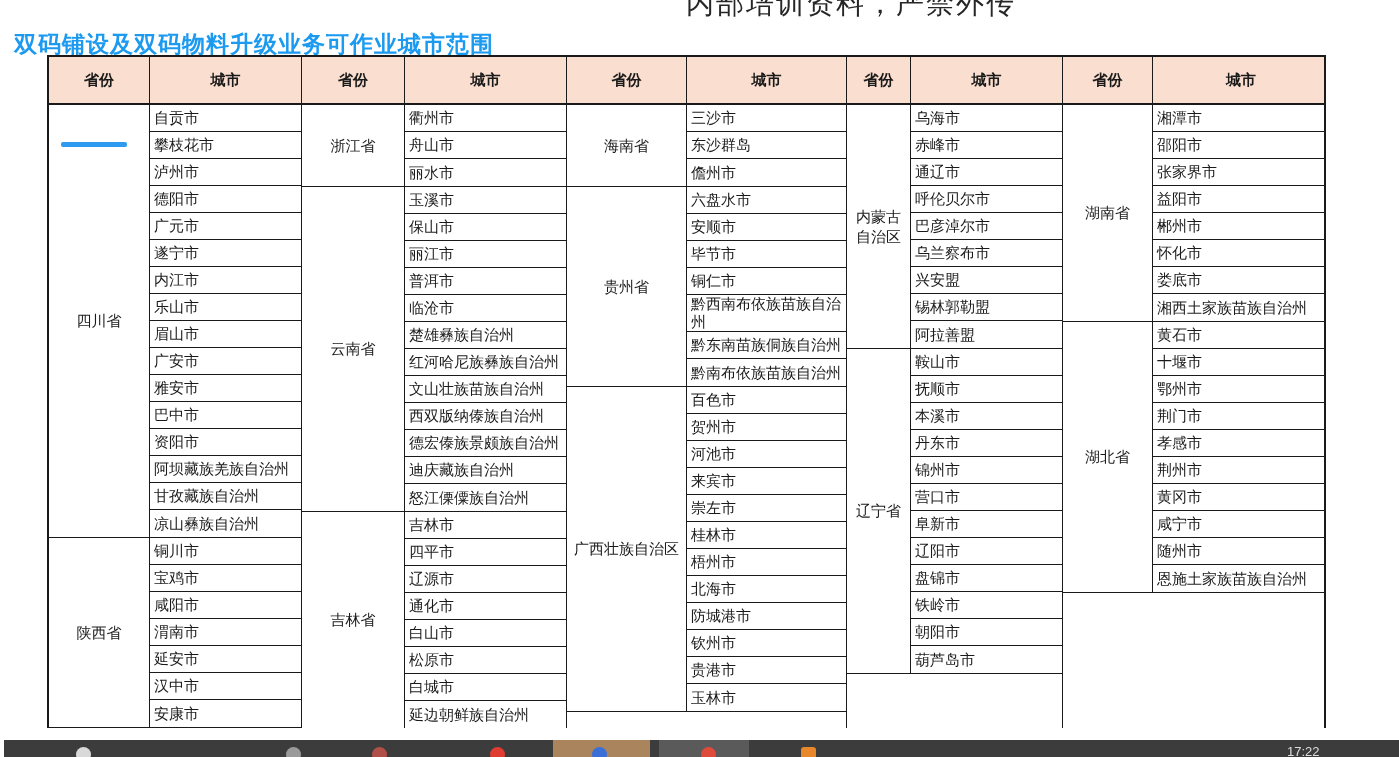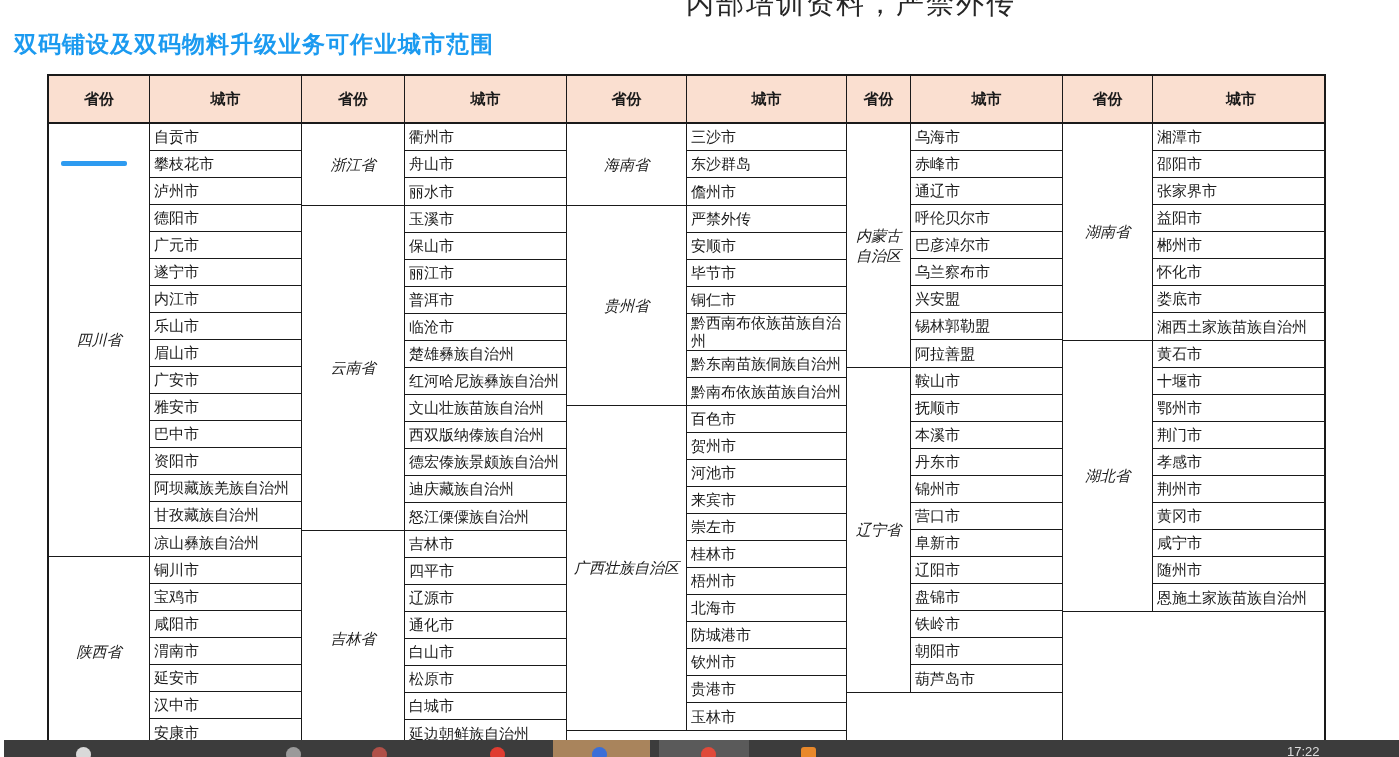--- a/index.html
+++ b/index.html
@@ -16,38 +16,38 @@
   }
   .page-title{
     position:absolute;left:14px;top:6px;font-size:23px;font-weight:bold;
     color:var(--c-title);letter-spacing:1px;white-space:nowrap;margin-top:23px;
   }
   .watermark{
     position:absolute;left:686px;top:-15px;font-size:28px;font-weight:500;
     color:#262626;letter-spacing:2px;white-space:nowrap;
   }
   .city-table{
-    position:absolute;left:47px;top:74px;width:1279px;height:673px;
+    position:absolute;left:47px;top:55px;width:1279px;height:673px;
     display:flex;background:#fff;box-sizing:border-box;
     border:2px solid var(--c-border);border-bottom:none;overflow:hidden;
   }
   .pair{display:flex;flex-direction:column;box-sizing:border-box;flex-shrink:0;}
   .pair:not(:last-child){border-right:1px solid var(--c-border);}
   .pair-header{
     display:flex;height:48px;min-height:48px;background:var(--c-header-bg);
     border-bottom:2px solid var(--c-border);font-weight:bold;font-size:15px;box-sizing:border-box;
   }
   .ph{display:flex;align-items:center;justify-content:center;box-sizing:border-box;}
   .ph-province{border-right:1px solid var(--c-border);flex-shrink:0;}
   .ph-city{flex:1;}
   .group{display:flex;border-bottom:1px solid var(--c-border);}
   .gp{
     display:flex;align-items:center;justify-content:center;text-align:center;
     border-right:1px solid var(--c-border);box-sizing:border-box;font-size:15px;
-    position:relative;padding:16px 2px;flex-shrink:0;line-height:1.3;font-style:italic;
+    position:relative;padding:16px 2px;flex-shrink:0;line-height:1.3;
   }
   .cities{display:flex;flex-direction:column;flex:1;}
   .city{
     min-height:27px;display:flex;align-items:center;padding:0 4px;
     font-size:15px;box-sizing:border-box;line-height:1.2;
   }
   .city:not(:last-child){border-bottom:1px solid var(--c-border);}
   .blue-line{
     position:absolute;top:37px;left:12px;width:66px;height:5px;
     background:var(--c-annotation);border-radius:2px;
@@ -164,21 +164,21 @@
         <div class="gp" style="width: 120px;">海南省</div>
         <div class="cities">
           <div class="city">三沙市</div>
           <div class="city">东沙群岛</div>
           <div class="city">儋州市</div>
         </div>
       </div>
       <div class="group">
         <div class="gp" style="width: 120px;">贵州省</div>
         <div class="cities">
-          <div class="city">严禁外传</div>
+          <div class="city">六盘水市</div>
           <div class="city">安顺市</div>
           <div class="city">毕节市</div>
           <div class="city">铜仁市</div>
           <div class="city">黔西南布依族苗族自治州</div>
           <div class="city">黔东南苗族侗族自治州</div>
           <div class="city">黔南布依族苗族自治州</div>
         </div>
       </div>
       <div class="group">
         <div class="gp" style="width: 120px;">广西壮族自治区</div>

